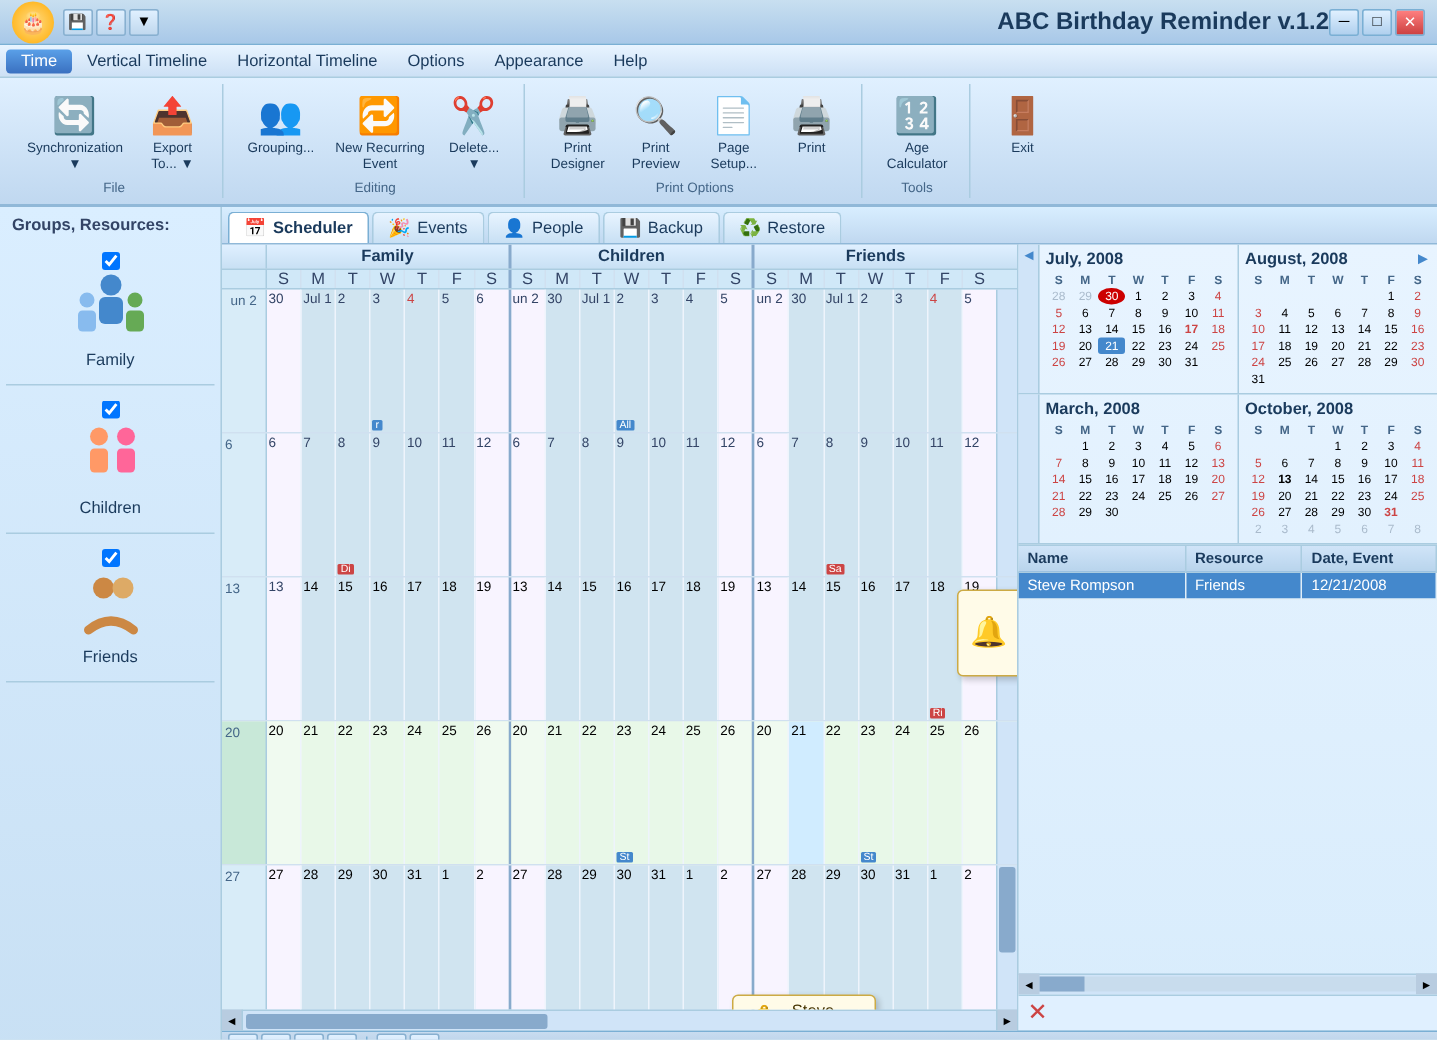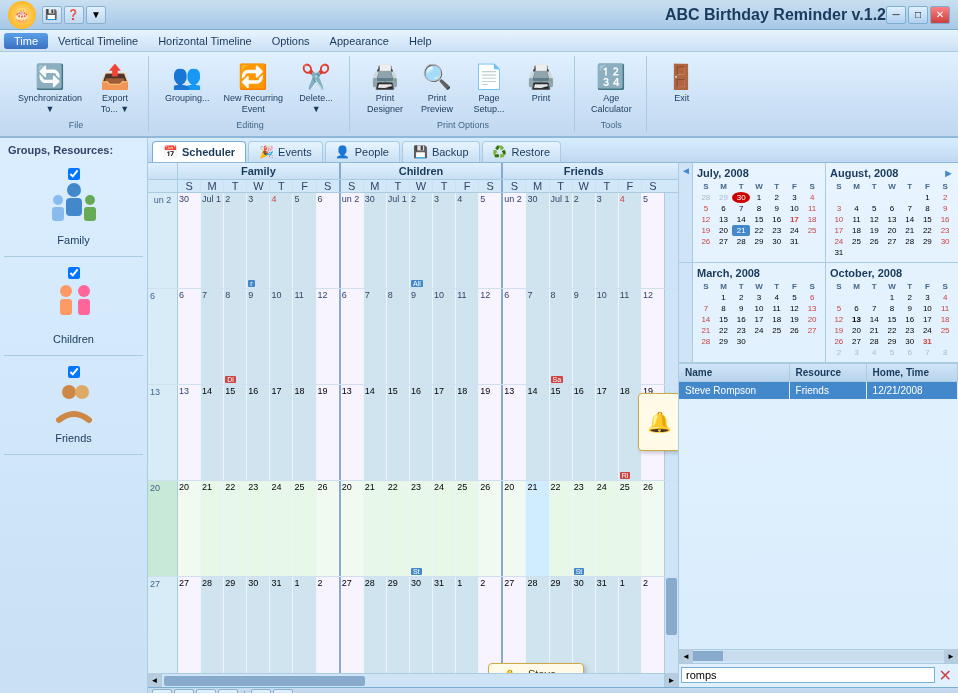--- a/index.html
+++ b/index.html
@@ -975,21 +975,21 @@
               </table>
           </div>
         </div>
 
         <div class="event-table-area">
           <table class="event-table">
             <thead>
               <tr>
                 <th>Name</th>
                 <th>Resource</th>
-                <th>Home, Time</th>
+                <th>Date, Event</th>
               </tr>
             </thead>
             <tbody>
               <tr class="event-row selected">
                 <td>Steve Rompson</td>
                 <td>Friends</td>
                 <td>12/21/2008</td>
               </tr>
             </tbody>
           </table>
@@ -997,21 +997,20 @@
 
         <div style="height:14px;background:#d0e4f8;border-top:1px solid #aacce0;display:flex;align-items:center;">
           <div style="width:14px;height:14px;background:#b8cce0;display:flex;align-items:center;justify-content:center;font-size:8px;cursor:pointer;">◄</div>
           <div style="flex:1;height:10px;background:#c8dced;">
             <div style="width:30px;height:10px;background:#88aacc;"></div>
           </div>
           <div style="width:14px;height:14px;background:#b8cce0;display:flex;align-items:center;justify-content:center;font-size:8px;cursor:pointer;">►</div>
         </div>
 
         <div class="bottom-search">
-          <input type="text" class="search-input" value="romps" style="">
           <button class="search-clear">✕</button>
         </div>
       </div>
     </div>
 
     <div class="bottom-toolbar">
       <div class="bottom-btn">◄◄</div>
       <div class="bottom-btn">◄</div>
       <div class="bottom-btn">►</div>
       <div class="bottom-btn">►►</div>

